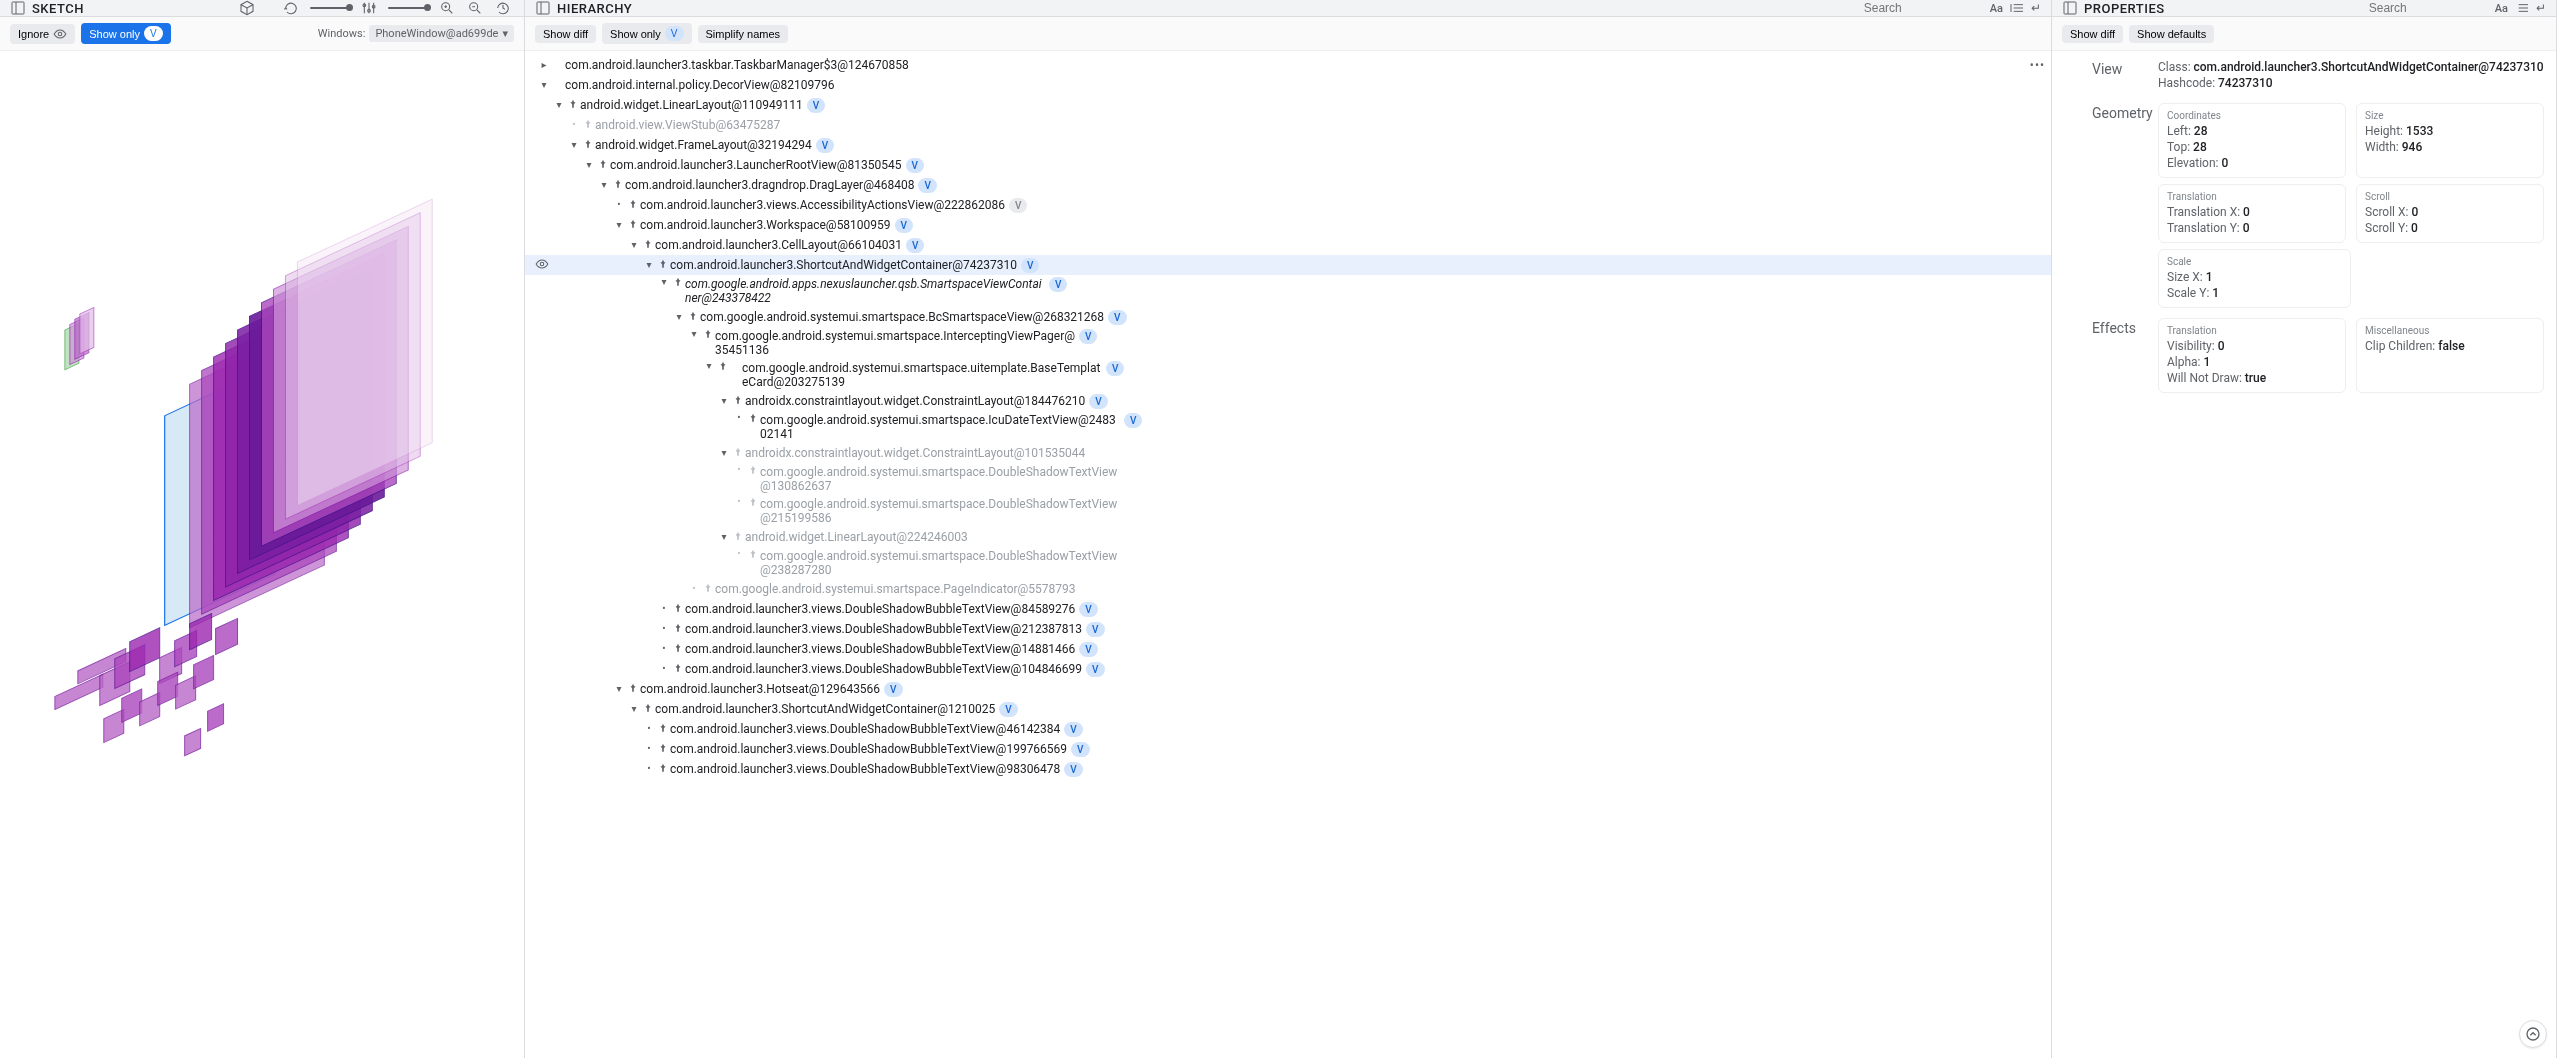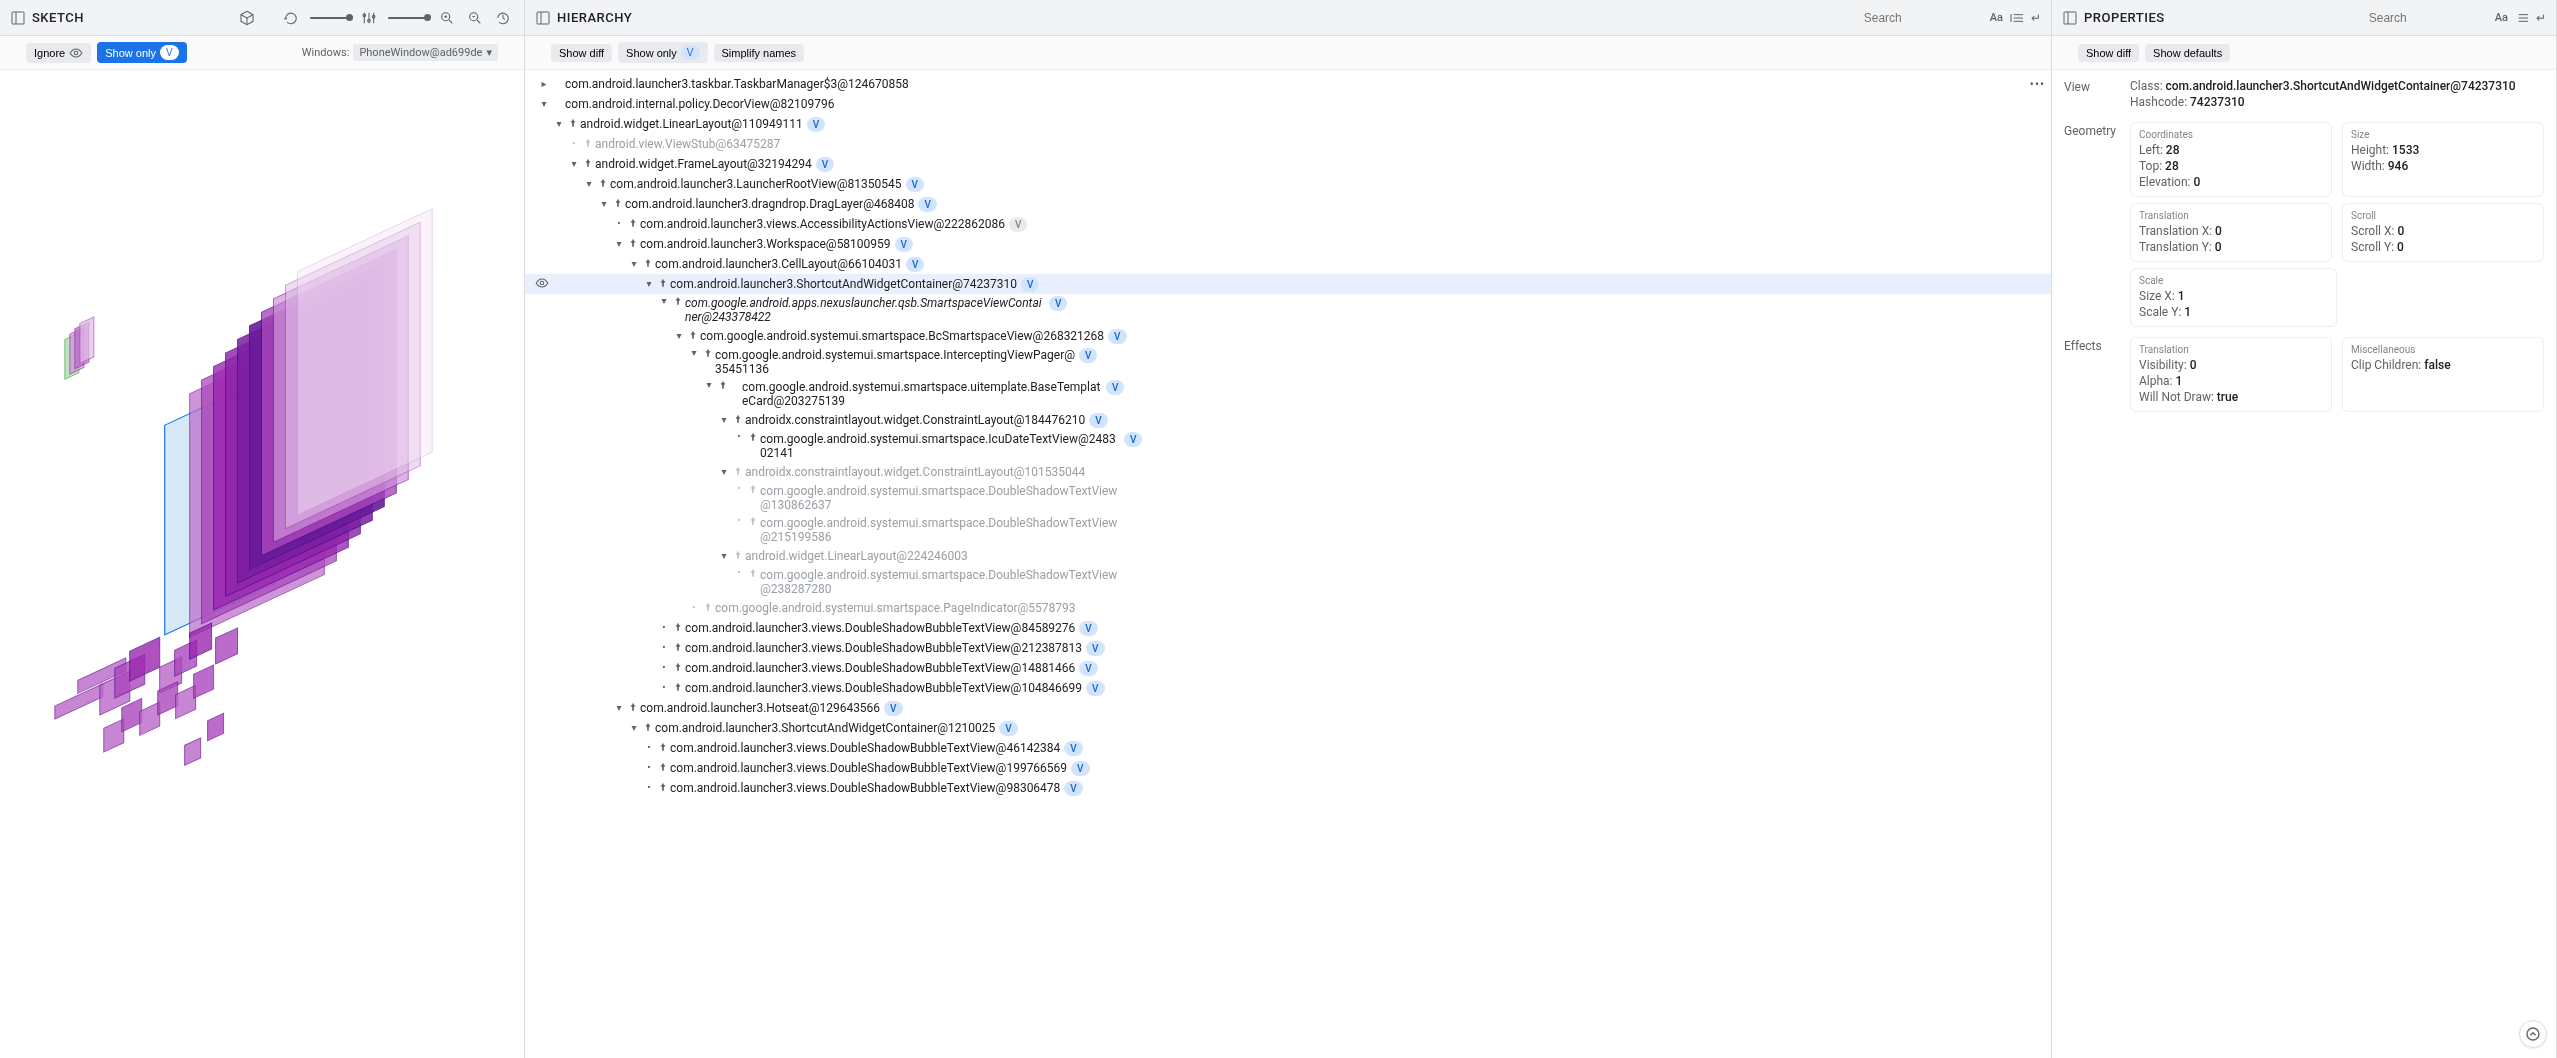--- a/index.html
+++ b/index.html
@@ -2,25 +2,25 @@
 <html><head>
 <meta charset="utf-8">
 <style>
 * { box-sizing: border-box; margin: 0; padding: 0; }
 body { font-family: Roboto, Arial, sans-serif; font-size: 12px; color: #202124; background: #fafafa; height: 100vh; overflow: hidden; display: flex; }
 .panel { display: flex; flex-direction: column; border-right: 1px solid #dadce0; background: #fff; }
 .panel:last-child { border-right: none; }
 .sketch-panel { flex: 0 0 525px; }
 .hierarchy-panel { flex: 1; min-width: 0; }
 .properties-panel { flex: 0 0 505px; }
-.panel-header { display: flex; align-items: center; background: #f1f3f4; border-bottom: 1px solid #dadce0; padding: 6px 10px; height: 36px; gap: 6px; }
+.panel-header { display: flex; align-items: center; background: #f1f3f4; border-bottom: 1px solid #dadce0; padding: 6px 10px; height: 17px; gap: 6px; }
 .panel-title { font-weight: 500; font-size: 13px; letter-spacing: 0.5px; display: flex; align-items: center; gap: 6px; }
 .panel-title svg, .hdr-icon svg { width: 16px; height: 16px; fill: none; stroke: #5f6368; stroke-width: 1.5; }
 .header-spacer { flex: 1; }
-.panel-toolbar { display: flex; align-items: center; background: #fafafa; border-bottom: 1px solid #eee; padding: 4px 26px; height: 34px; gap: 6px; }
+.panel-toolbar { display: flex; align-items: center; background: #fafafa; border-bottom: 1px solid #eee; padding: 4px 10px; height: 34px; gap: 6px; }
 .chip { background: #e8eaed; border-radius: 4px; padding: 3px 8px; font-size: 11px; cursor: pointer; display: inline-flex; align-items: center; gap: 4px; border: none; }
 .chip.blue { background: #1a73e8; color: #fff; }
 .chip.blue .v-badge { background: #fff; color: #1a73e8; }
 .v-badge { display: inline-flex; background: #d2e3fc; color: #1967d2; border-radius: 9px; font-size: 10px; font-weight: 500; padding: 1px 6px; line-height: 13px; }
 .v-badge.dim { background: #e8eaed; color: #80868b; }
 .icon-btn { width: 22px; height: 22px; display: inline-flex; align-items: center; justify-content: center; border-radius: 4px; cursor: pointer; color: #5f6368; }
 .icon-btn svg { width: 16px; height: 16px; stroke: currentColor; fill: none; stroke-width: 1.6; }
 .search-input { border: none; background: transparent; font-size: 12px; color: #5f6368; width: 120px; outline: none; }
 .hdr-icon { color: #5f6368; cursor: pointer; display: inline-flex; }
 .slider { width: 40px; height: 2px; background: #5f6368; border-radius: 1px; position: relative; margin: 0 2px; }
@@ -34,21 +34,21 @@
 .tree-row.selected { background: #e8f0fe; }
 .tree-row .toggle { width: 14px; text-align: center; color: #5f6368; cursor: pointer; font-size: 10px; line-height: 1; }
 .tree-row .pin { width: 14px; text-align: center; color: #5f6368; font-size: 10px; }
 .tree-row .pin.dim { color: #bdc1c6; }
 .tree-row .label { overflow: hidden; text-overflow: ellipsis; margin-right: 4px; }
 .tree-row.dim .label { color: #9aa0a6; }
 .tree-row .eye { position: absolute; left: 10px; color: #5f6368; }
 .overflow-dots { position: absolute; right: 6px; color: #5f6368; letter-spacing: 1px; cursor: pointer; }
 .props-body { flex: 1; overflow: auto; padding: 8px 12px; font-size: 12px; }
 .prop-section { display: flex; gap: 10px; margin-bottom: 10px; }
-.prop-section > .sec-label { width: 56px; color: #5f6368; font-size: 12px; padding-top: 2px; }
+.prop-section > .sec-label { width: 56px; color: #5f6368; font-size: 14px; padding-top: 2px; margin-left: 28px; }
 .prop-section > .sec-content { flex: 1; display: flex; gap: 10px; }
 .prop-group { flex: 1; border: 1px solid #eee; border-radius: 6px; padding: 6px 8px; background: #fff; }
 .prop-group.noborder { border: none; padding: 0 0 2px 0; }
 .prop-group .ghead { font-size: 10px; color: #80868b; margin-bottom: 2px; }
 .prop-line { line-height: 16px; }
 .prop-line .k { color: #5f6368; }
 .prop-line .v { font-weight: 500; }
 .fab { position: fixed; right: 10px; bottom: 10px; width: 28px; height: 28px; border-radius: 50%; border: 1px solid #dadce0; background: #fff; display: flex; align-items: center; justify-content: center; color: #5f6368; cursor: pointer; box-shadow: 0 1px 2px rgba(0,0,0,0.08); }
 </style>
 </head>

